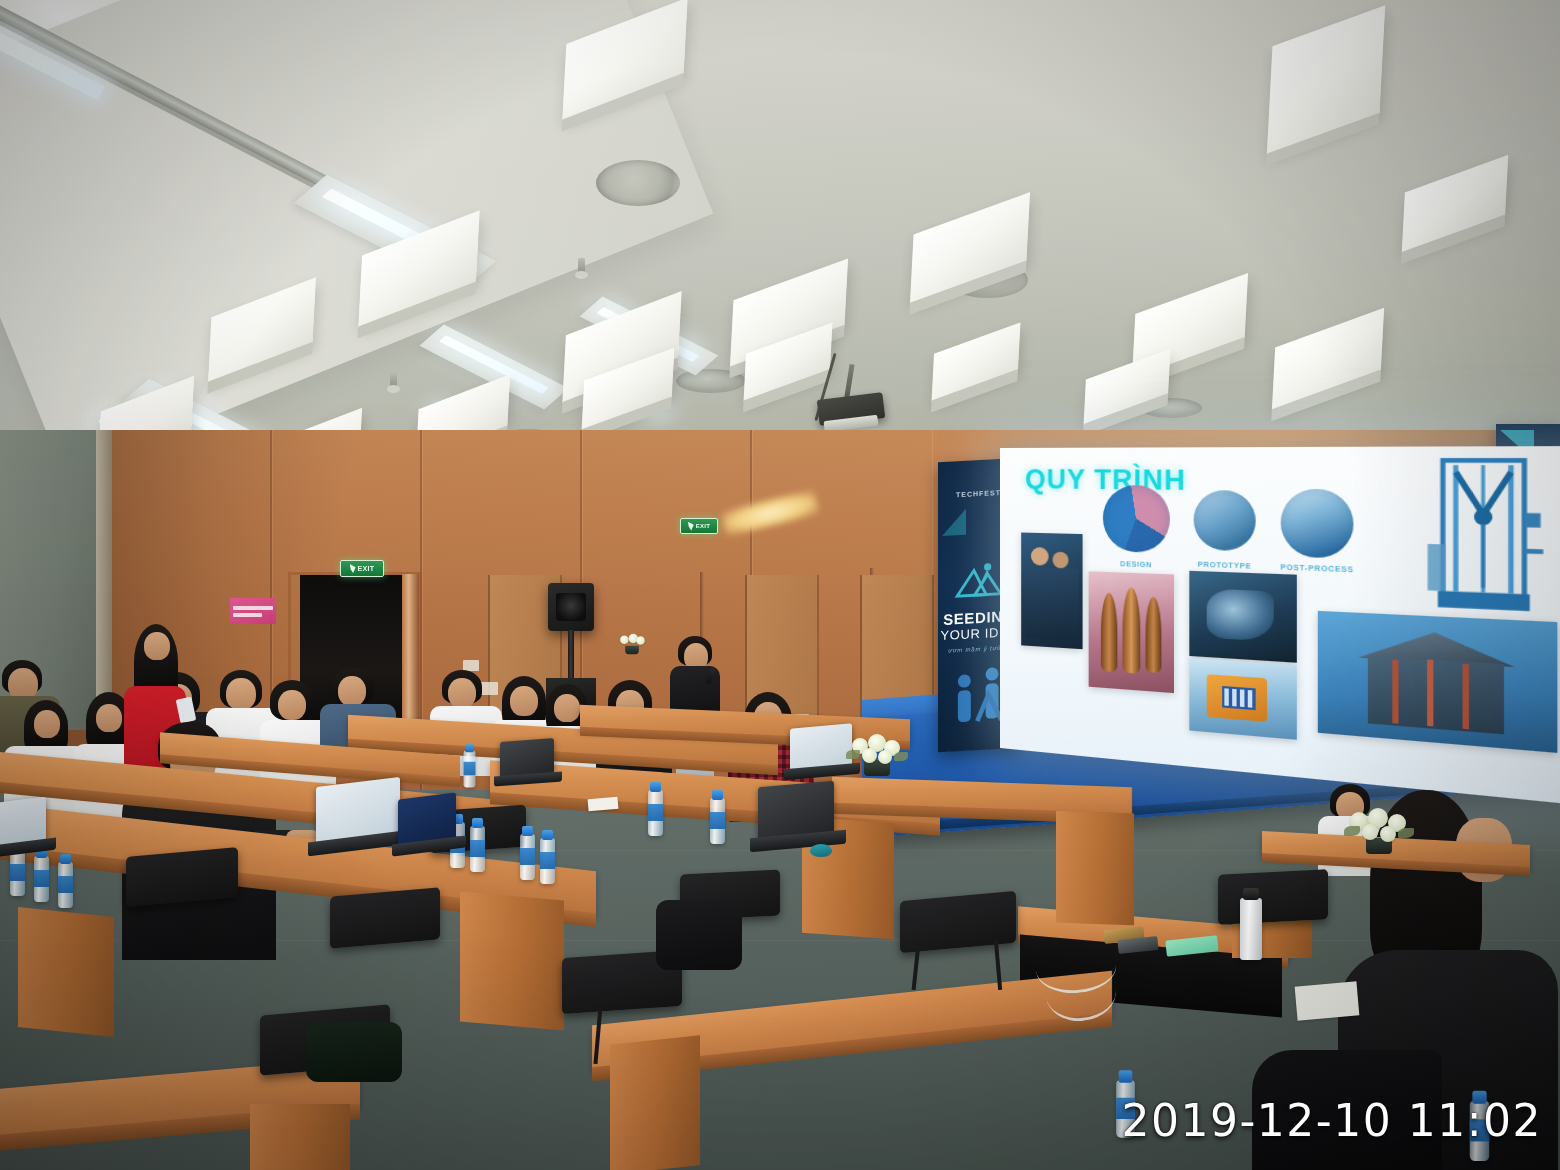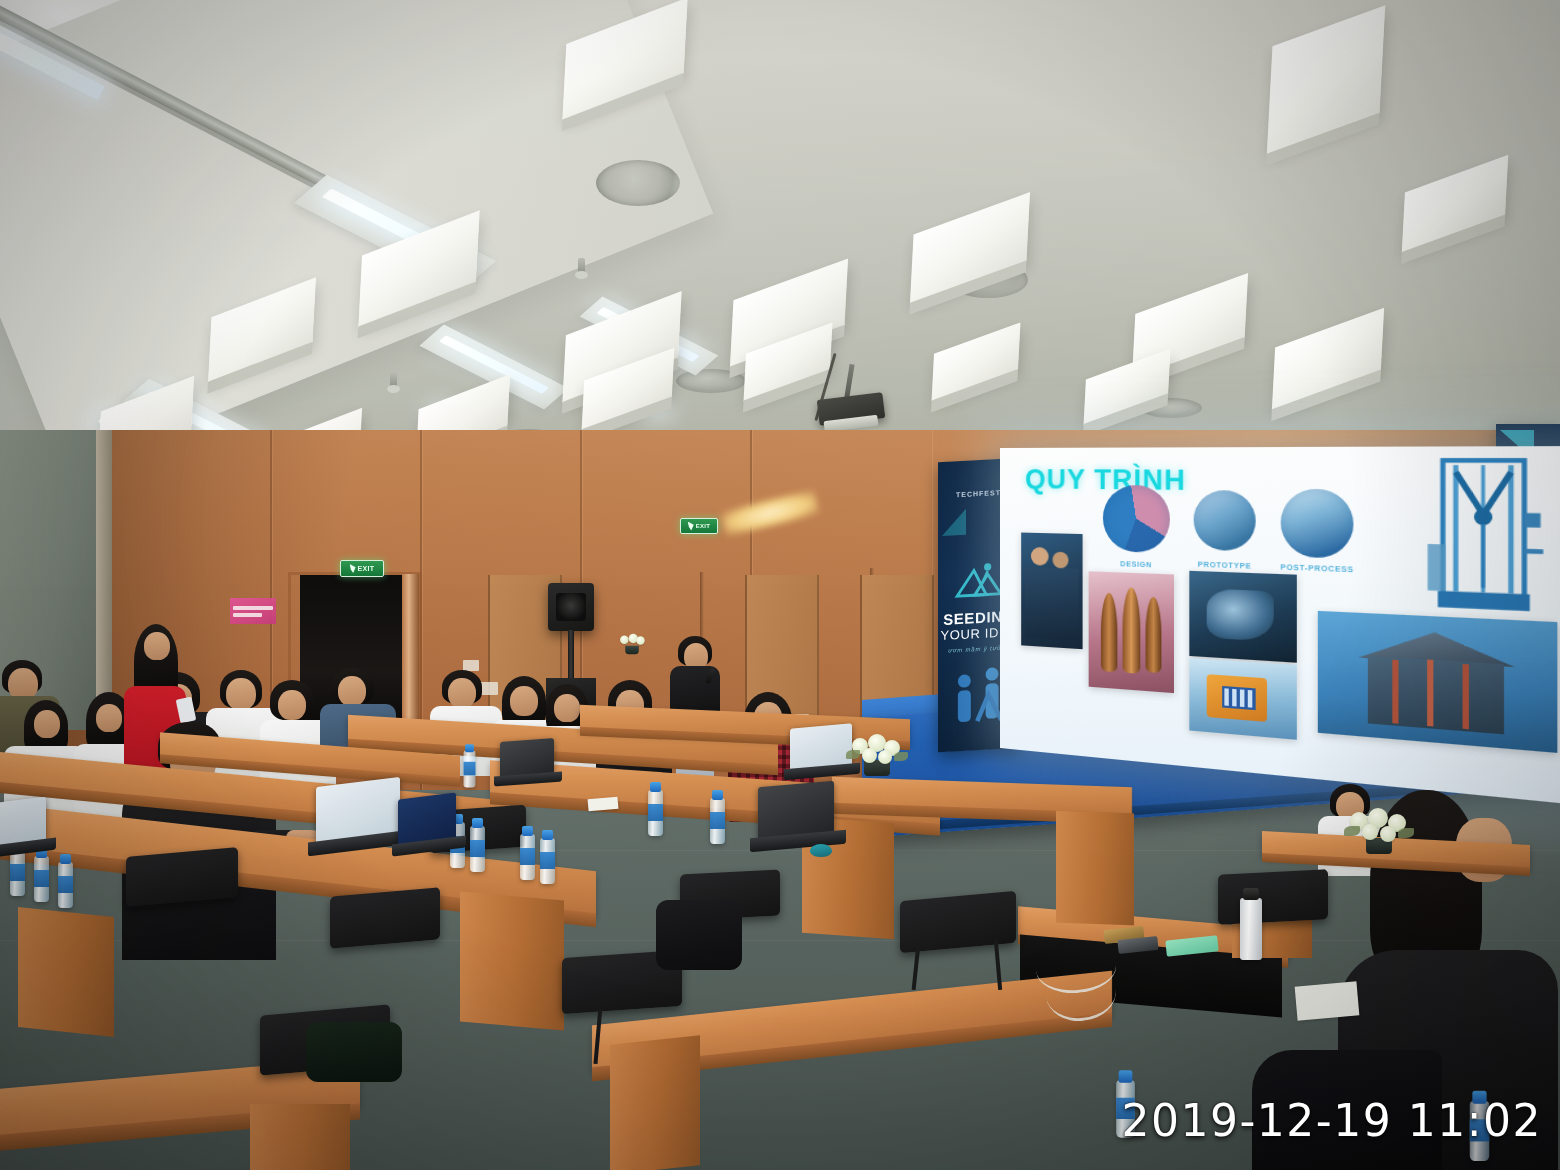--- a/index.html
+++ b/index.html
@@ -1012,15 +1012,15 @@
 
   <div class="cable" style="left:1036px;top:944px;width:80px;height:46px;transform:rotate(-4deg);"></div>
   <div class="cable" style="left:1046px;top:966px;width:70px;height:52px;transform:rotate(-6deg);"></div>
 
   <div style="position:absolute;left:656px;top:900px;width:86px;height:70px;background:linear-gradient(170deg,#1d1d20,#0c0c0e);border-radius:12px;"></div>
   <div style="position:absolute;left:306px;top:1022px;width:96px;height:60px;background:linear-gradient(170deg,#1a2a1e,#0b150e);border-radius:12px;"></div>
 
   <div class="warm"></div>
   <div class="vignette"></div>
 
-  <div class="timestamp">2019-12-19 11:02</div>
+  <div class="timestamp">2019-12-10 11:02</div>
 
 </div>
 
 </body></html>

